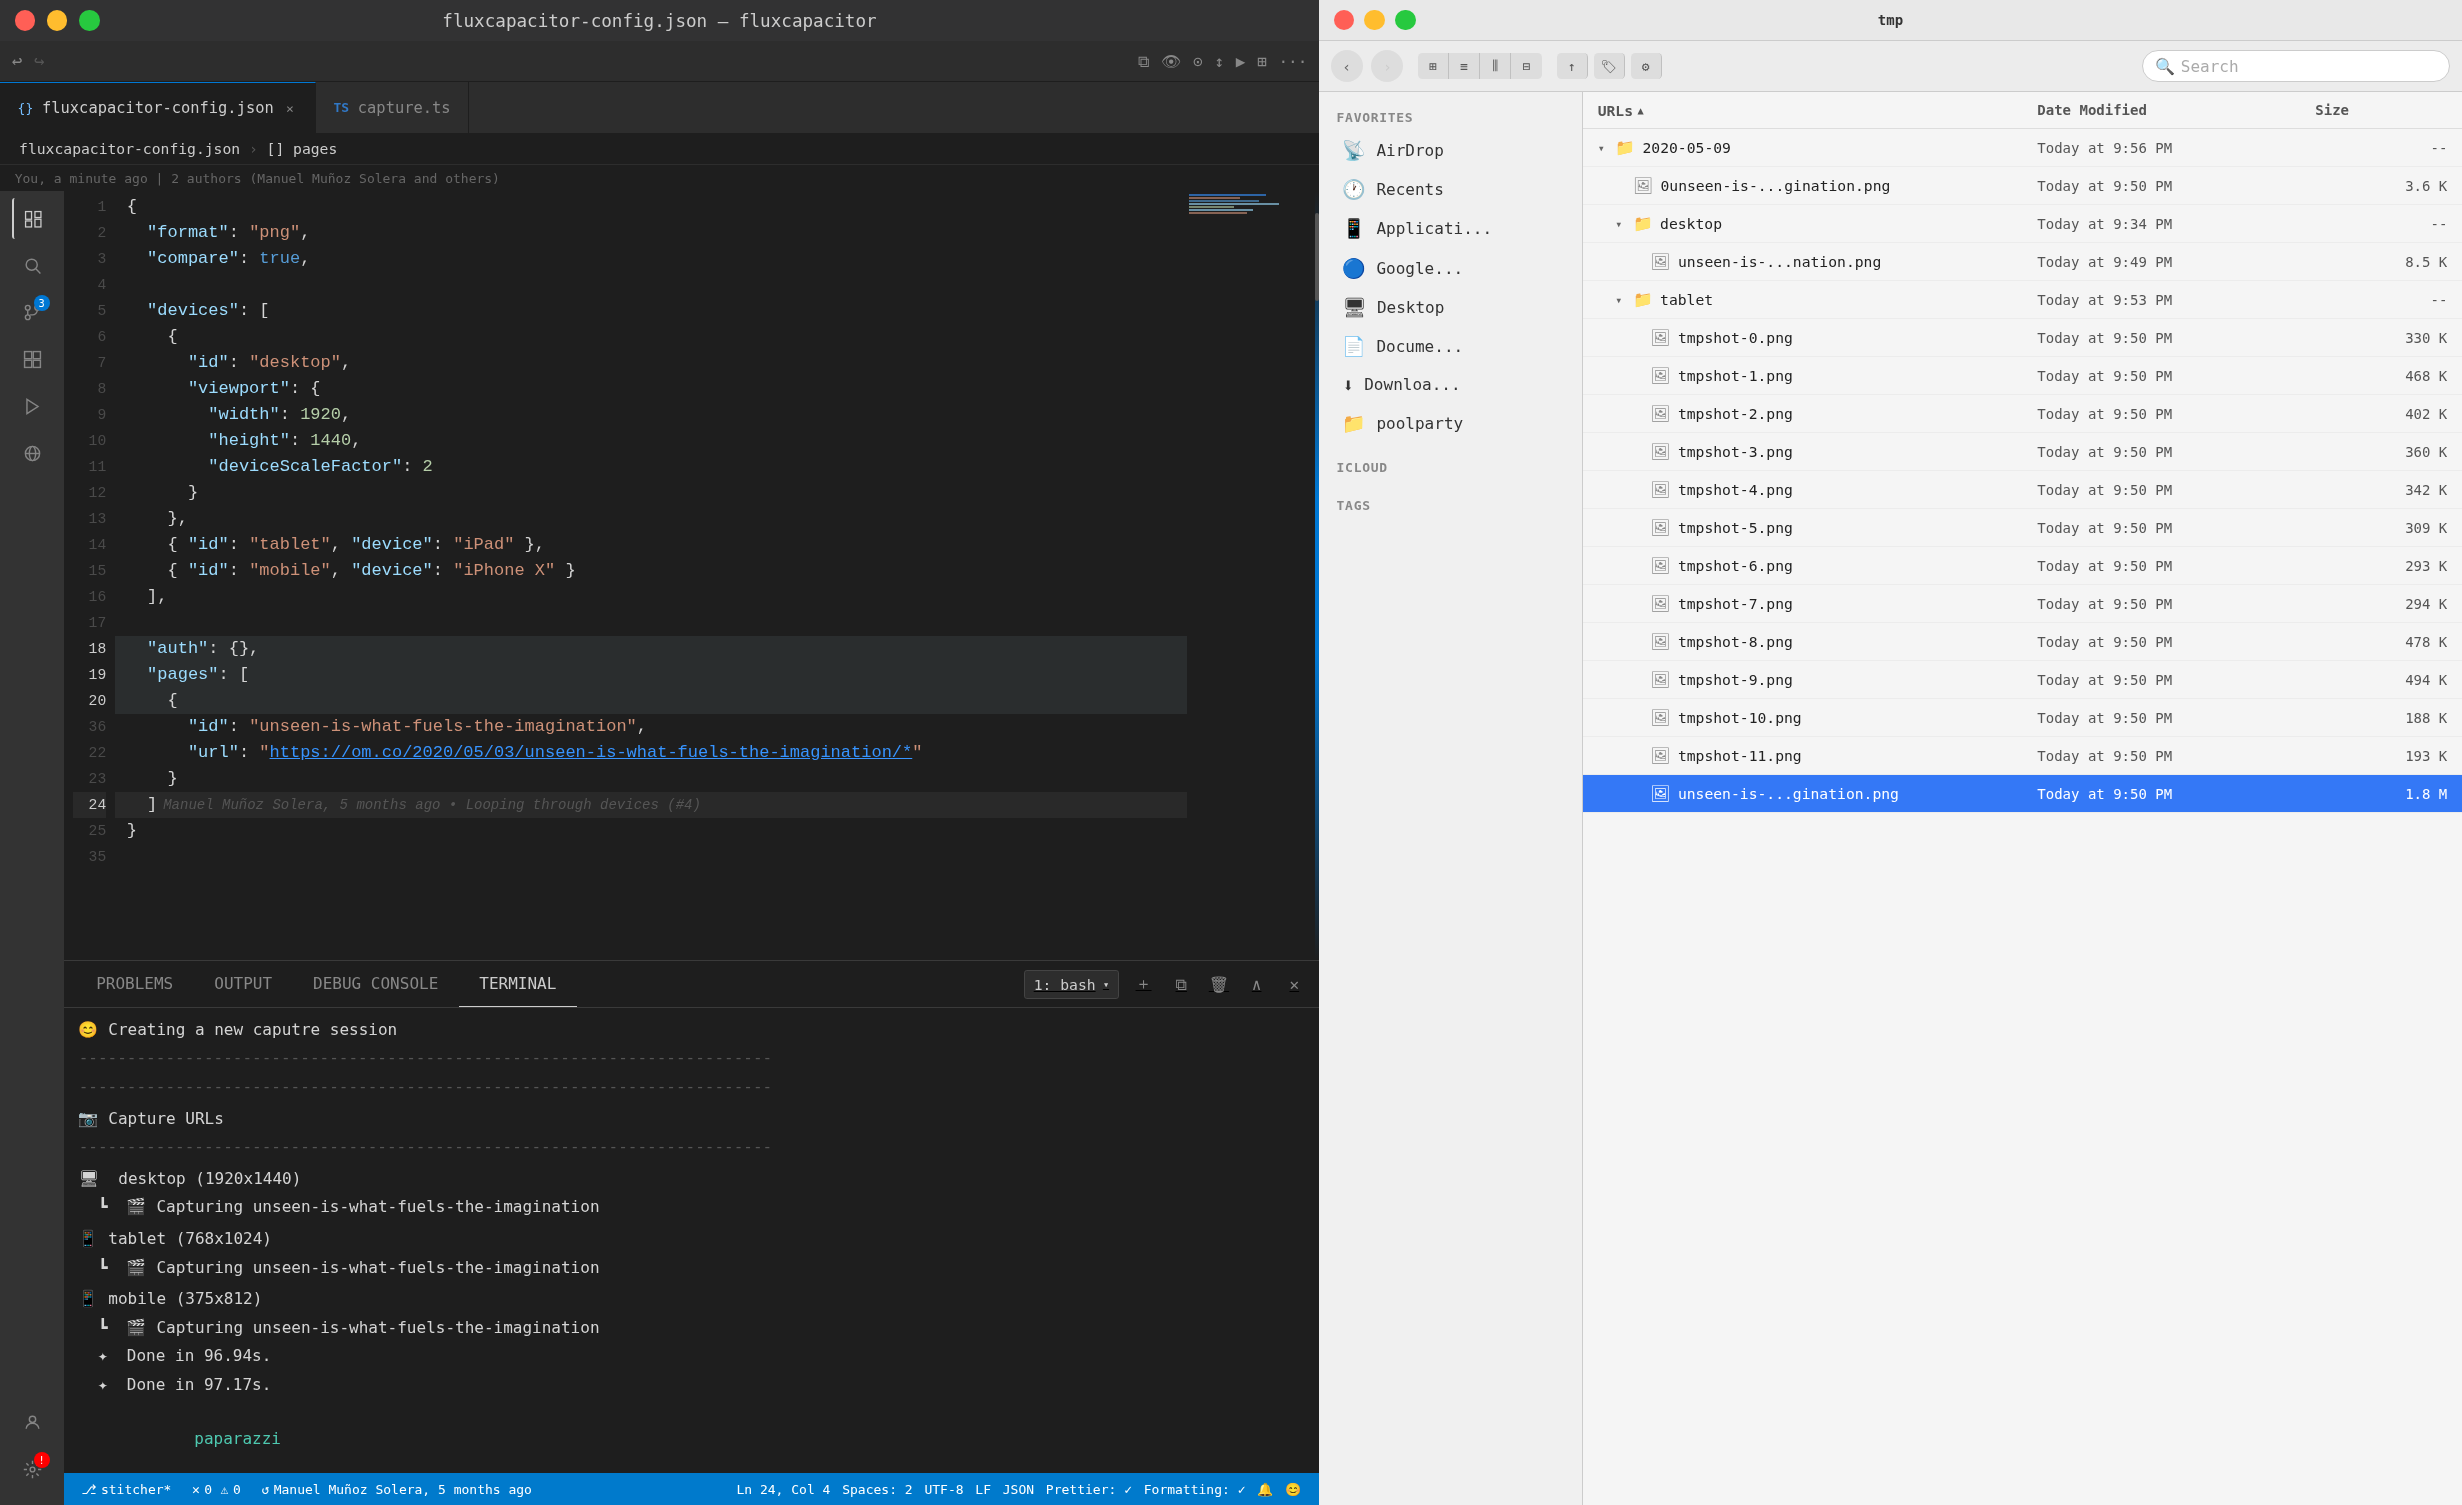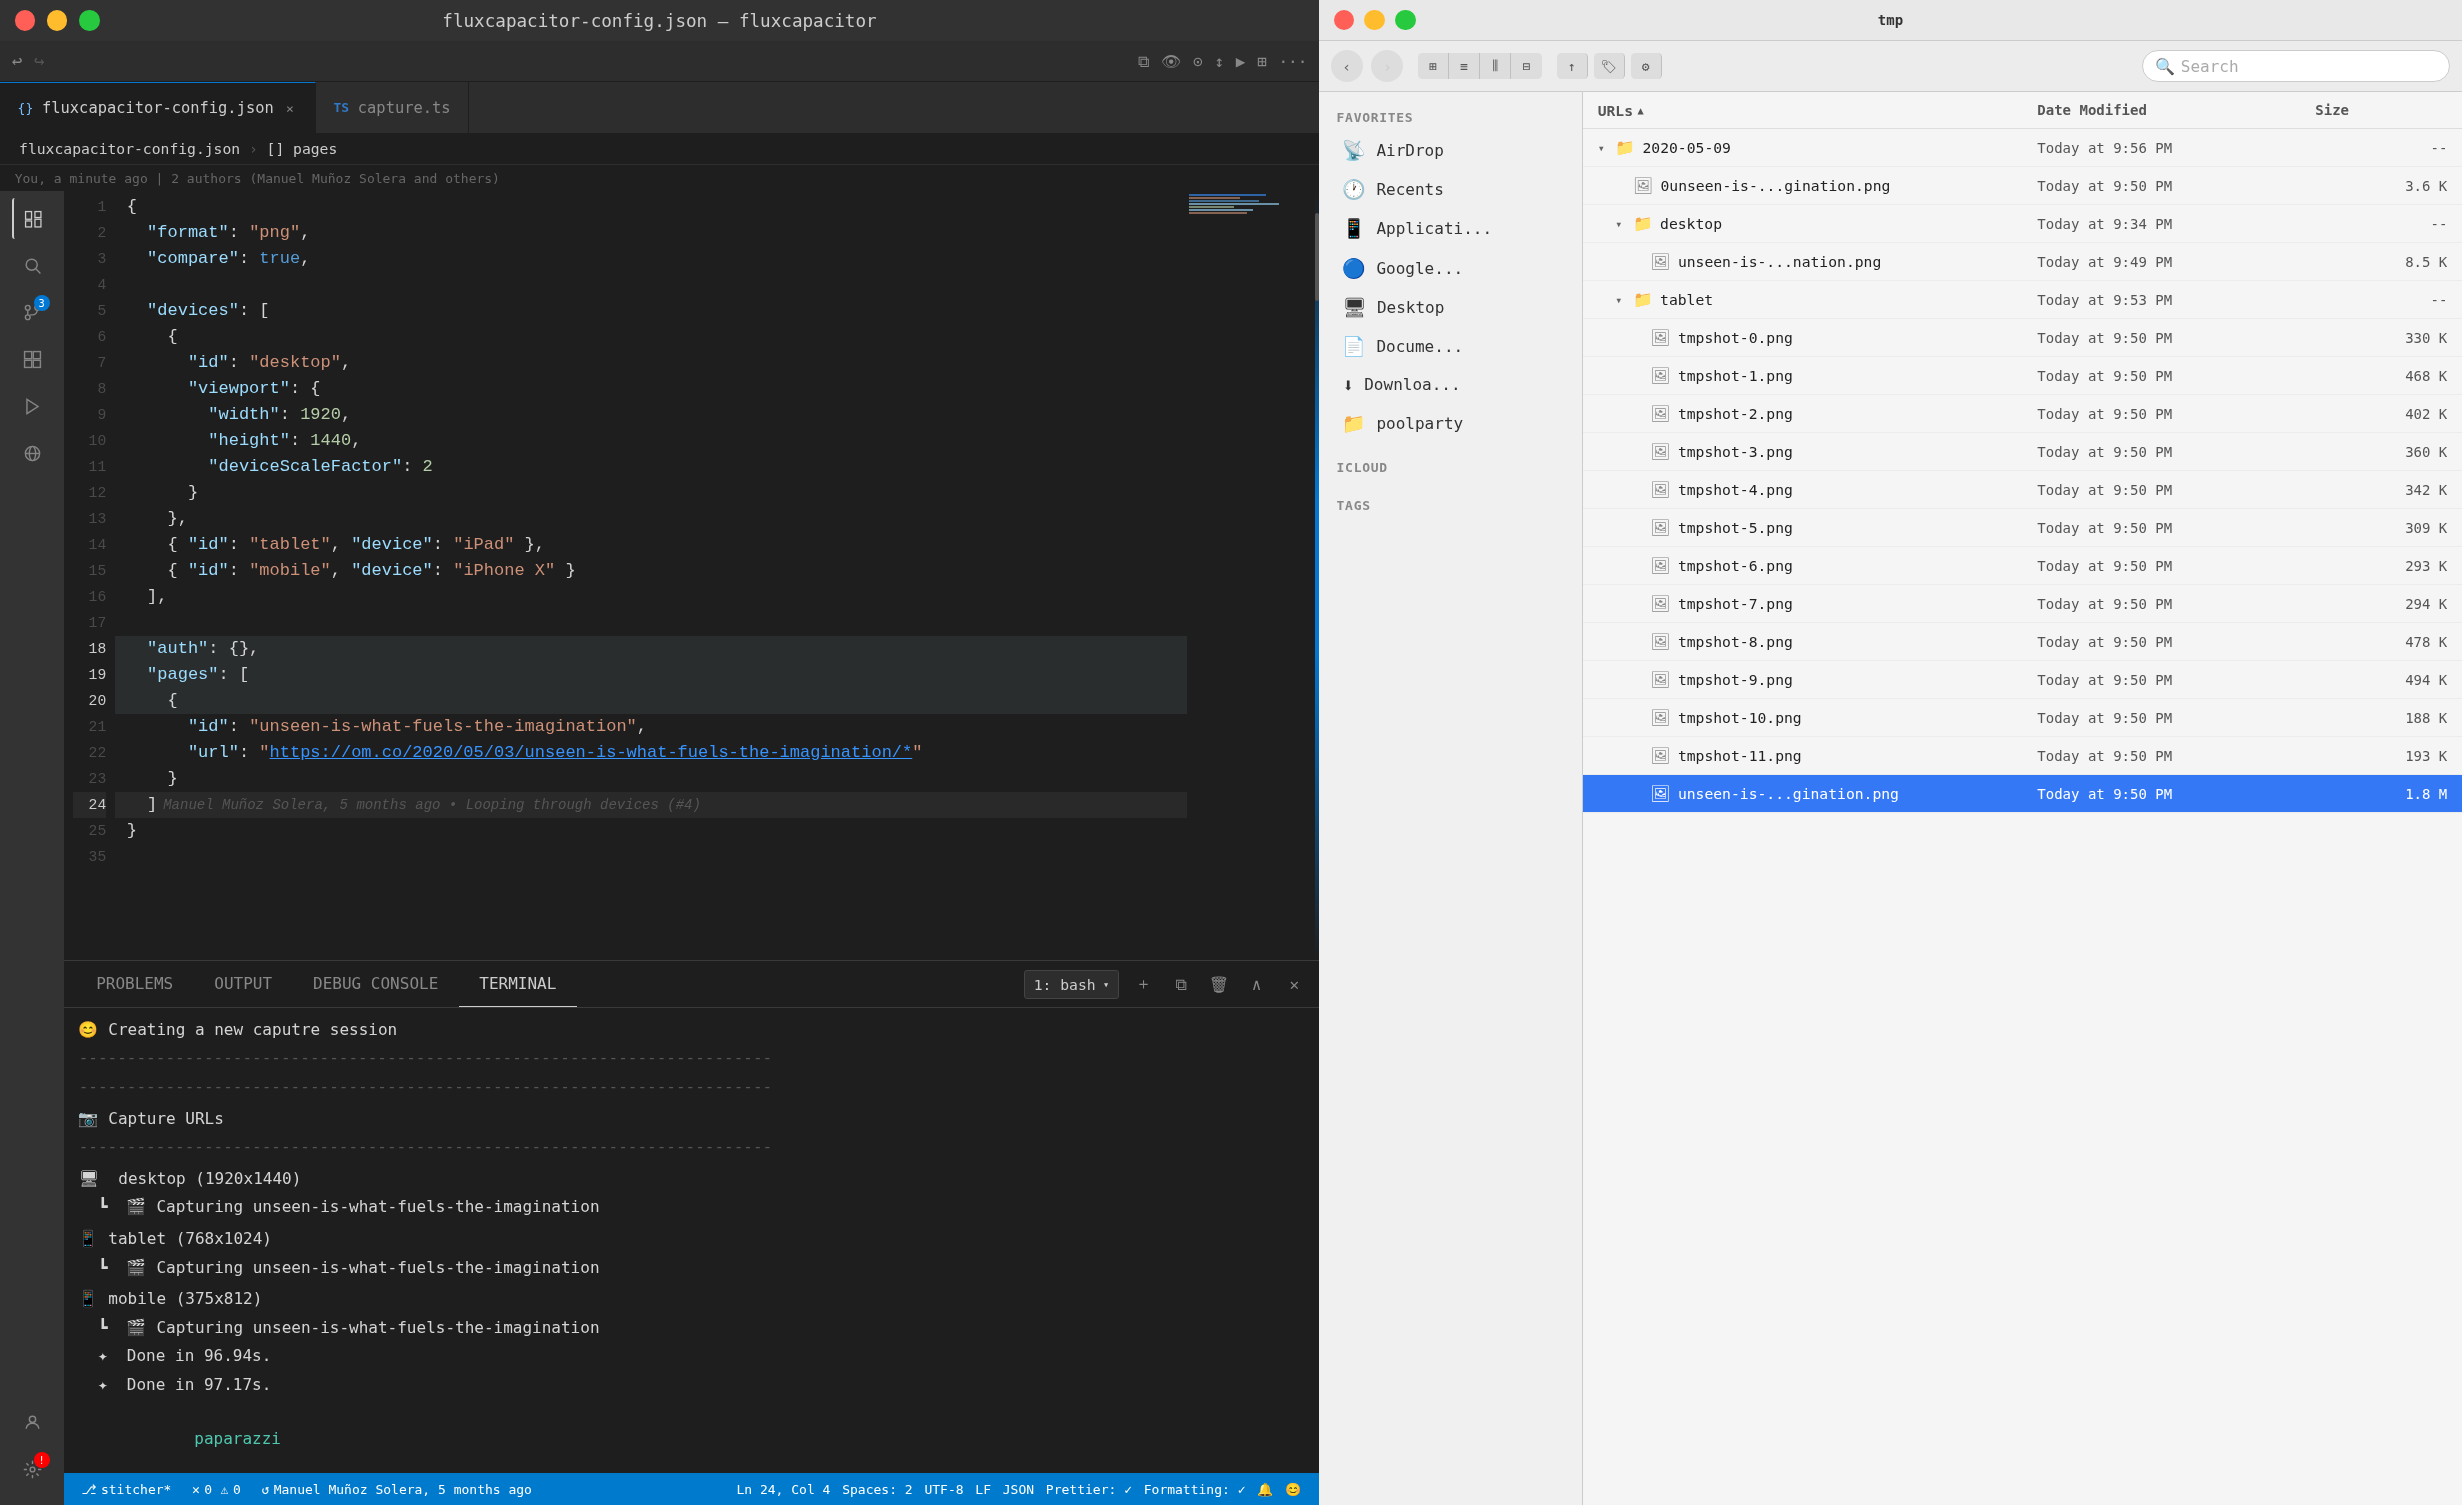--- a/index.html
+++ b/index.html
@@ -251,20 +251,21 @@
     .panel-tab.active {
       color: #ccc;
       border-bottom: 1.5px solid #ccc;
     }
 
     .panel-controls {
       margin-left: auto;
       display: flex;
       align-items: center;
       gap: 11.7px;
+      text-decoration: underline;
     }
 
     .panel-btn {
       width: 26px;
       height: 26px;
       display: flex;
       align-items: center;
       justify-content: center;
       color: #888;
       font-size: 16px;
@@ -626,21 +627,21 @@
           <div class="ln">11</div>
           <div class="ln">12</div>
           <div class="ln">13</div>
           <div class="ln">14</div>
           <div class="ln">15</div>
           <div class="ln">16</div>
           <div class="ln">17</div>
           <div class="ln" style="color:#ccc;">18</div>
           <div class="ln" style="color:#ccc;">19</div>
           <div class="ln" style="color:#ccc;">20</div>
-          <div class="ln">21</div>
+          <div class="ln">36</div>
           <div class="ln">22</div>
           <div class="ln">23</div>
           <div class="ln" style="color:#ccc; background:#292929;">24</div>
           <div class="ln">25</div>
           <div class="ln">35</div>
         </div>
 
         <div class="code-content" style="flex:1;">
           <div class="code-line"><span class="p">{</span></div>
           <div class="code-line">  <span class="n">"format"</span><span class="p">: </span><span class="s">"png"</span><span class="p">,</span></div>

